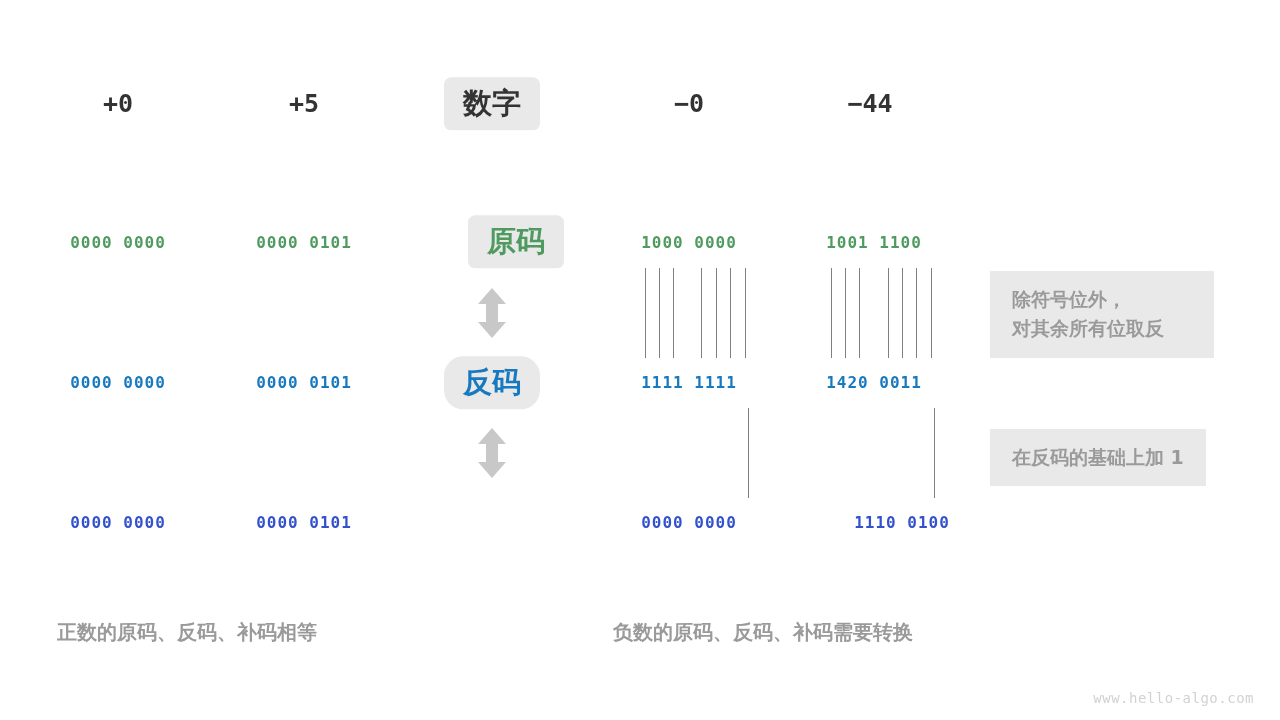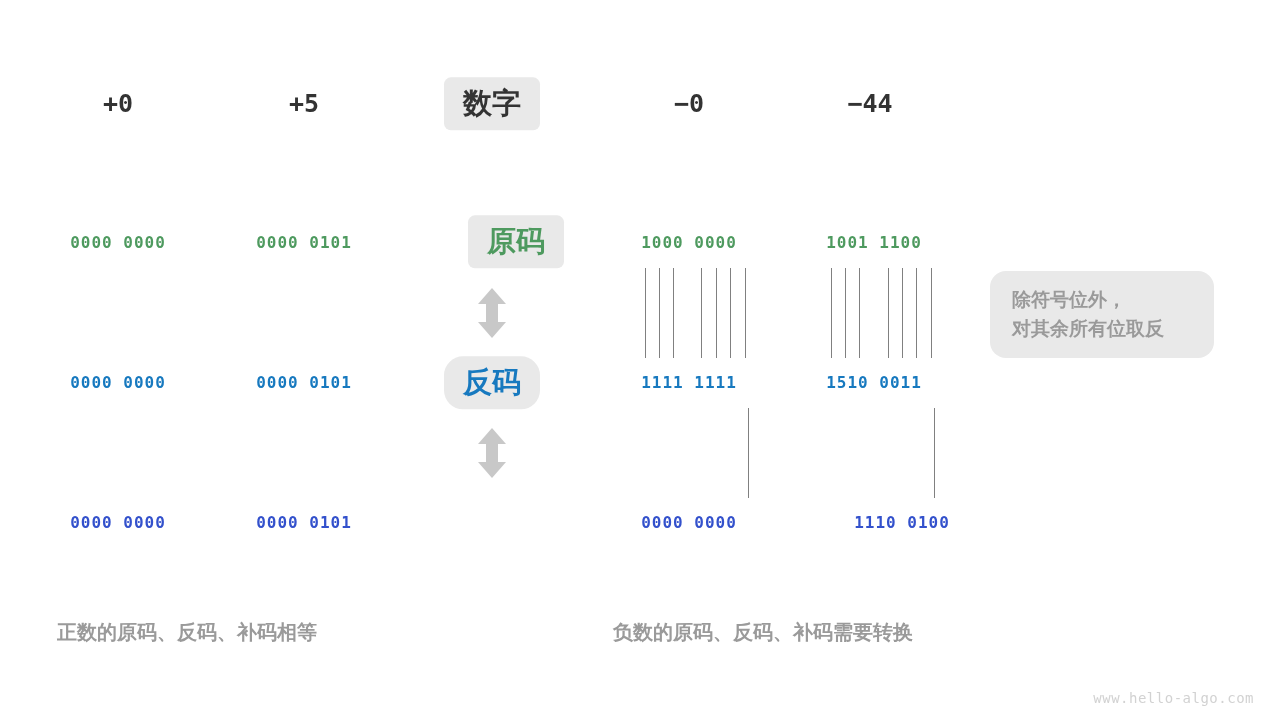--- a/index.html
+++ b/index.html
@@ -62,21 +62,21 @@
   }
   .badge-dark   { color: #333333; }
   .badge-green  { color: #4e9a5f; }
   .badge-blue   { color: #1779bf; }
   .badge-indigo { color: #3351cc; }
 
   
   .note {
     position: absolute;
     background: #e9e9e9;
-    border-radius: 16px;
+    border-radius: 0;
     color: #9a9a9a;
     font-size: 19px;
     font-weight: bold;
     line-height: 1.55;
     padding: 14px 22px;
     white-space: pre-line;
   }
 
   
   .caption {
@@ -140,21 +140,21 @@
   <div class="cell binary c-green" style="left:874px; top:242px;">1001 1100</div>
 
   <div class="cell binary c-blue" style="left:118px; top:382px;">0000 0000</div>
 
   <div class="cell binary c-blue" style="left:304px; top:382px;">0000 0101</div>
 
   <div class="badge badge-blue" style="left:492px; top:383px;border-radius:19px;">反码</div>
 
   <div class="cell binary c-blue" style="left:689px; top:382px;">1111 1111</div>
 
-  <div class="cell binary c-blue" style="left:874px; top:382px;">1510 0011</div>
+  <div class="cell binary c-blue" style="left:874px; top:382px;">1420 0011</div>
 
   <div class="cell binary c-indigo" style="left:118px; top:522px;">0000 0000</div>
 
   <div class="cell binary c-indigo" style="left:304px; top:522px;">0000 0101</div>
 
 
   <div class="cell binary c-indigo" style="left:689px; top:522px;">0000 0000</div>
 
   <div class="cell binary c-indigo" style="left:902px; top:522px;">1110 0100</div>
 
@@ -185,20 +185,21 @@
 
   <div class="arrow" style="left:492px; top:453px;">
     <svg width="34" height="52" viewBox="0 0 34 52" xmlns="http://www.w3.org/2000/svg">
       <polygon points="17,1 31,17 23,17 23,35 31,35 17,51 3,35 11,35 11,17 3,17" fill="#c8c8c8"></polygon>
     </svg>
   </div>
 
   <div class="note" style="left:990px; top:271px; width:180px;">除符号位外，
 对其余所有位取反</div>
 
+  <div class="note" style="left:990px; top:429px;">在反码的基础上加  1</div>
 
   <div class="caption" style="left:57px; top:619px;">正数的原码、反码、补码相等</div>
 
   <div class="caption" style="left:613px; top:619px;">负数的原码、反码、补码需要转换</div>
 
   <div class="watermark">www.hello-algo.com</div>
 
 </div>
 
 </body></html>

